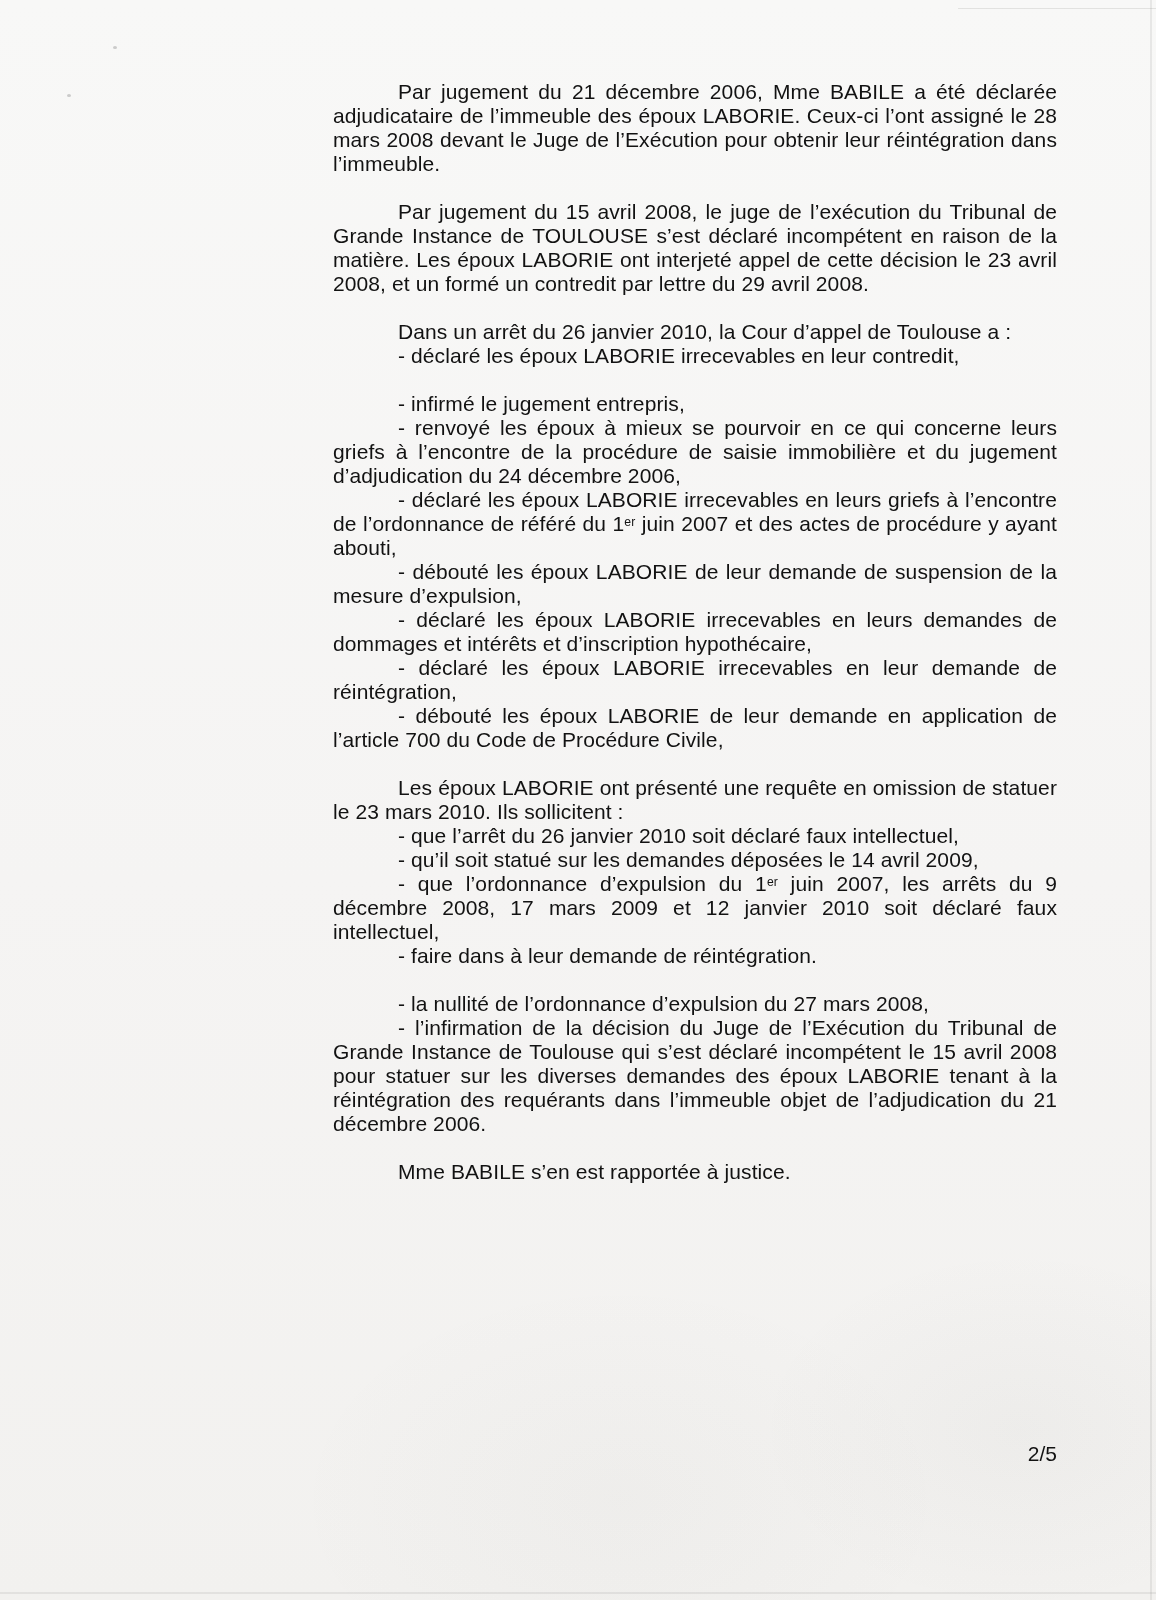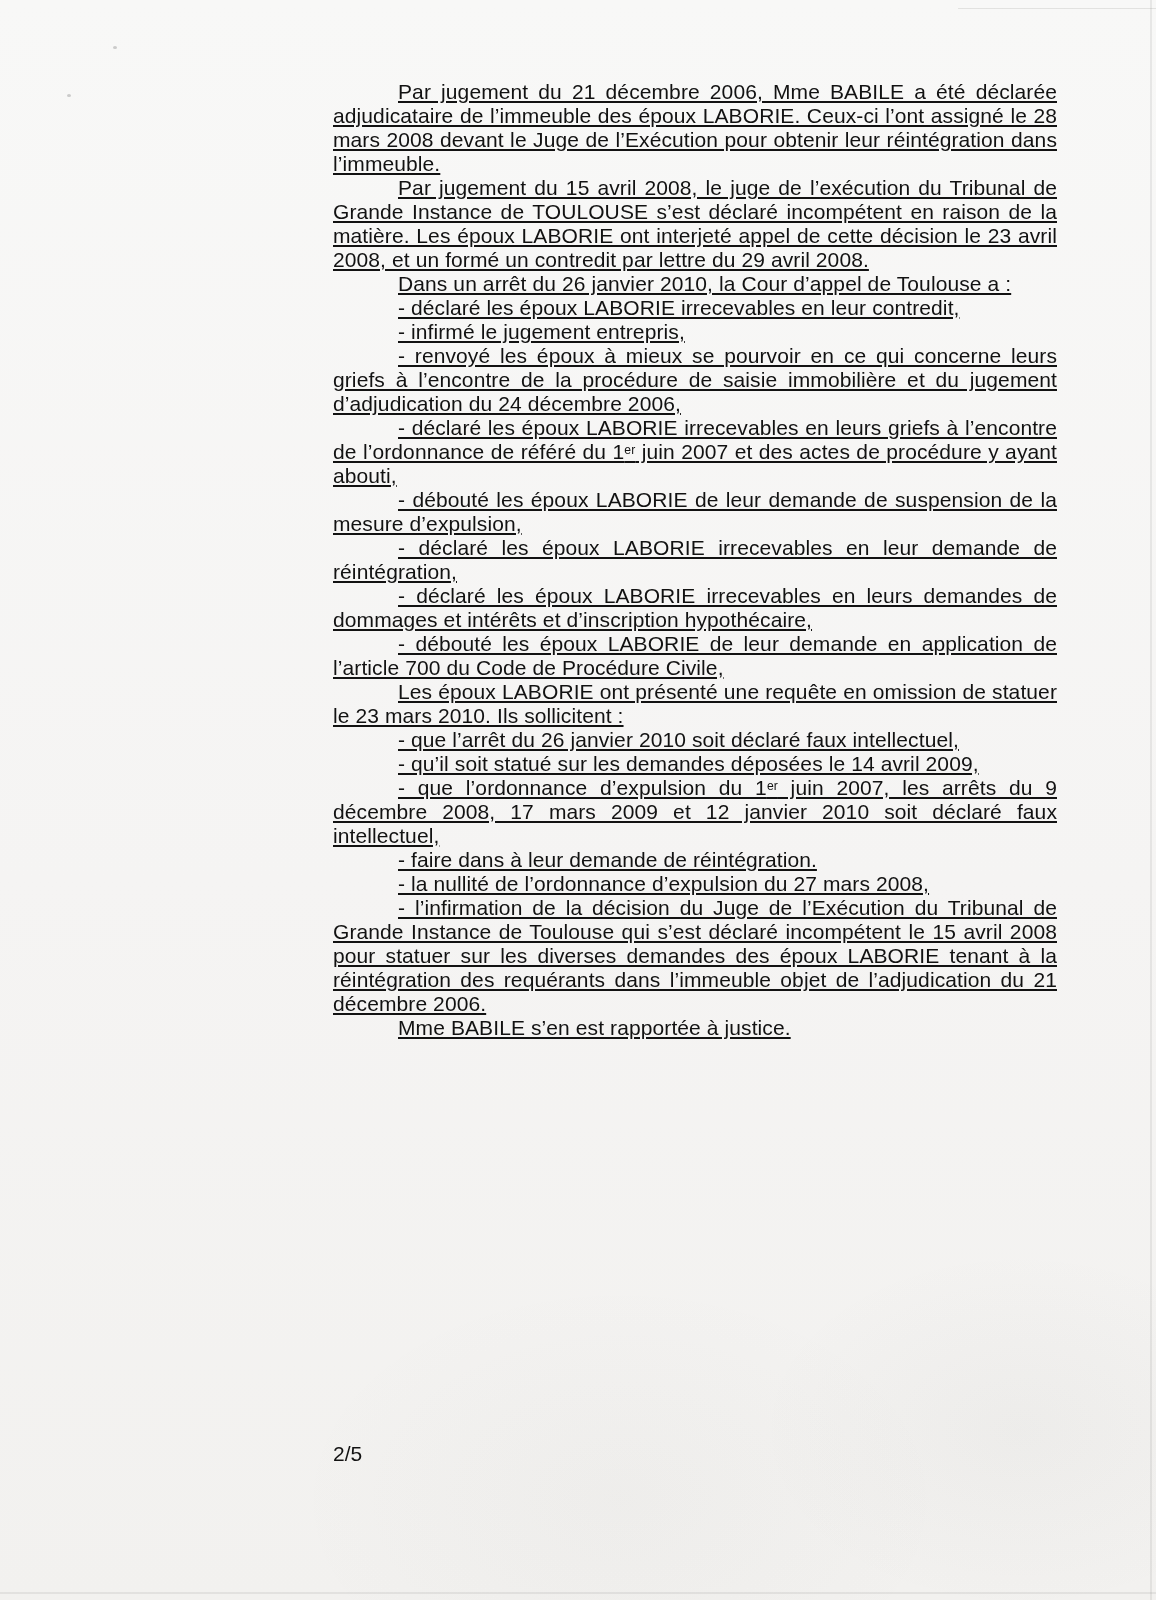--- a/index.html
+++ b/index.html
@@ -46,37 +46,37 @@
     top: 80px;
     width: 724px;
     font-size: 21px;
     line-height: 24px;
     text-align: justify;
     letter-spacing: 0.1px;
   }
   .para {
     margin: 0;
     text-indent: 65px;
-    text-decoration: underline;
   }
   .para.gap {
+    margin-top: 24px;
   }
   .para sup {
     font-size: 0.58em;
     line-height: 0;
     vertical-align: baseline;
     position: relative;
     top: -0.45em;
   }
   .page-number {
     position: absolute;
     left: 333px;
     top: 1442px;
     width: 724px;
-    text-align: left;
+    text-align: right;
     font-size: 21px;
     line-height: 24px;
   }
 </style>
 </head>
 <body>
 
 <div class="page">
   <div class="edge-top"></div>
   <div class="edge-right"></div>
@@ -86,22 +86,22 @@
 
   <div class="text-block">
       <p class="para">Par jugement du 21 décembre 2006, Mme BABILE a été déclarée adjudicataire de l’immeuble des époux LABORIE. Ceux-ci l’ont assigné le 28 mars 2008 devant le Juge de l’Exécution pour obtenir leur réintégration dans l’immeuble.</p>
       <p class="para gap">Par jugement du 15 avril 2008, le juge de l’exécution du Tribunal de Grande Instance de TOULOUSE s’est déclaré incompétent en raison de la matière. Les époux LABORIE ont interjeté appel de cette décision le 23 avril 2008, et un formé un contredit par lettre du 29 avril 2008.</p>
       <p class="para gap">Dans un arrêt du 26 janvier 2010, la Cour d’appel de Toulouse a :</p>
       <p class="para">- déclaré les époux LABORIE irrecevables en leur contredit,</p>
       <p class="para gap">- infirmé le jugement entrepris,</p>
       <p class="para">- renvoyé les époux à mieux se pourvoir en ce qui concerne leurs griefs à l’encontre de la procédure de saisie immobilière et du jugement d’adjudication du 24 décembre 2006,</p>
       <p class="para">- déclaré les époux LABORIE irrecevables en leurs griefs à l’encontre de l’ordonnance de référé du 1<sup>er</sup> juin 2007 et des actes de procédure y ayant abouti,</p>
       <p class="para">- débouté les époux LABORIE de leur demande de suspension de la mesure d’expulsion,</p>
+      <p class="para">- déclaré les époux LABORIE irrecevables en leurs demandes de dommages et intérêts et d’inscription hypothécaire,</p>
       <p class="para">- déclaré les époux LABORIE irrecevables en leur demande de réintégration,</p>
-      <p class="para">- déclaré les époux LABORIE irrecevables en leurs demandes de dommages et intérêts et d’inscription hypothécaire,</p>
       <p class="para">- débouté les époux LABORIE de leur demande en application de l’article 700 du Code de Procédure Civile,</p>
       <p class="para gap">Les époux LABORIE ont présenté une requête en omission de statuer le 23 mars 2010. Ils sollicitent :</p>
       <p class="para">- que l’arrêt du 26 janvier 2010 soit déclaré faux intellectuel,</p>
       <p class="para">- qu’il soit statué sur les demandes déposées le 14 avril 2009,</p>
       <p class="para">- que l’ordonnance d’expulsion du 1<sup>er</sup> juin 2007, les arrêts du 9 décembre 2008, 17 mars 2009 et 12 janvier 2010 soit déclaré faux intellectuel,</p>
       <p class="para">- faire dans à leur demande de réintégration.</p>
       <p class="para gap">- la nullité de l’ordonnance d’expulsion du 27 mars 2008,</p>
       <p class="para">- l’infirmation de la décision du Juge de l’Exécution du Tribunal de Grande Instance de Toulouse qui s’est déclaré incompétent le 15 avril 2008 pour statuer sur les diverses demandes des époux LABORIE tenant à la réintégration des requérants dans l’immeuble objet de l’adjudication du 21 décembre 2006.</p>
       <p class="para gap">Mme BABILE s’en est rapportée à justice.</p>
     </div>

